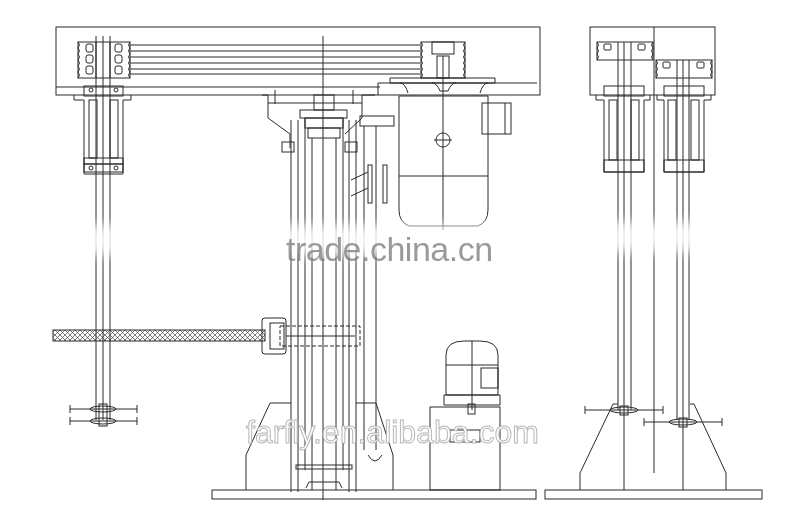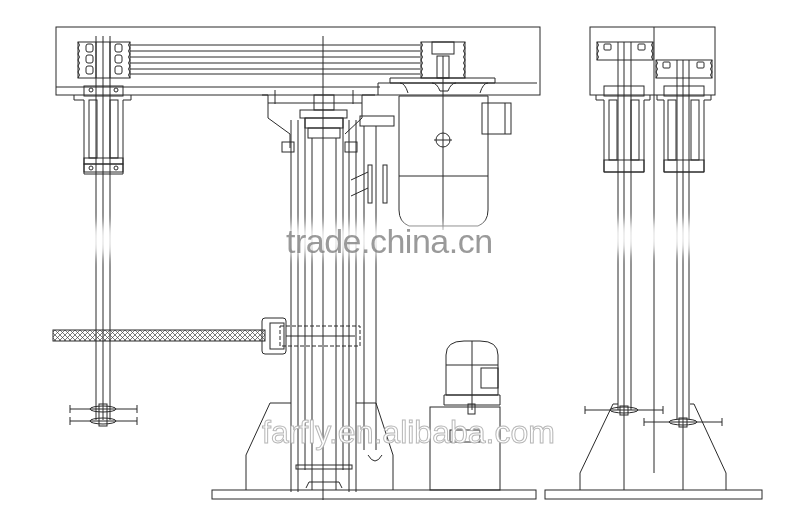--- a/index.html
+++ b/index.html
@@ -1,20 +1,20 @@
 <!DOCTYPE html>
 <html><head>
 <meta charset="utf-8">
 <style>
   html,body{margin:0;padding:0;background:#ffffff;}
   body{width:800px;height:506px;overflow:hidden;position:relative;font-family:"Liberation Sans",sans-serif;}
   #drawing{position:absolute;left:0;top:0;width:800px;height:506px;}
   .wm{position:absolute;font-family:"Liberation Sans",sans-serif;white-space:nowrap;pointer-events:none;}
-  #wm1{left:286px;top:222px;font-size:34px;color:rgba(120,120,120,0.75);letter-spacing:-0.5px;}
-  #wm2{left:262px;top:414px;font-size:32px;color:#ffffff;-webkit-text-stroke:1px rgba(170,170,170,0.85);letter-spacing:0px;}
+  #wm1{left:286px;top:230px;font-size:34px;color:rgba(120,120,120,0.75);letter-spacing:-0.5px;}
+  #wm2{left:246px;top:414px;font-size:32px;color:#ffffff;-webkit-text-stroke:1px rgba(170,170,170,0.85);letter-spacing:0px;}
   .glow{position:absolute;background:rgba(255,255,255,0.85);filter:blur(6px);}
 </style>
 </head>
 <body>
 
 <svg id="drawing" viewBox="0 0 800 506" xmlns="http://www.w3.org/2000/svg">
   <defs>
     <pattern id="hatch" width="5" height="5" patternUnits="userSpaceOnUse">
       <path d="M0 0 L5 5 M5 0 L0 5" stroke="#444" stroke-width="0.7"></path>
     </pattern>

